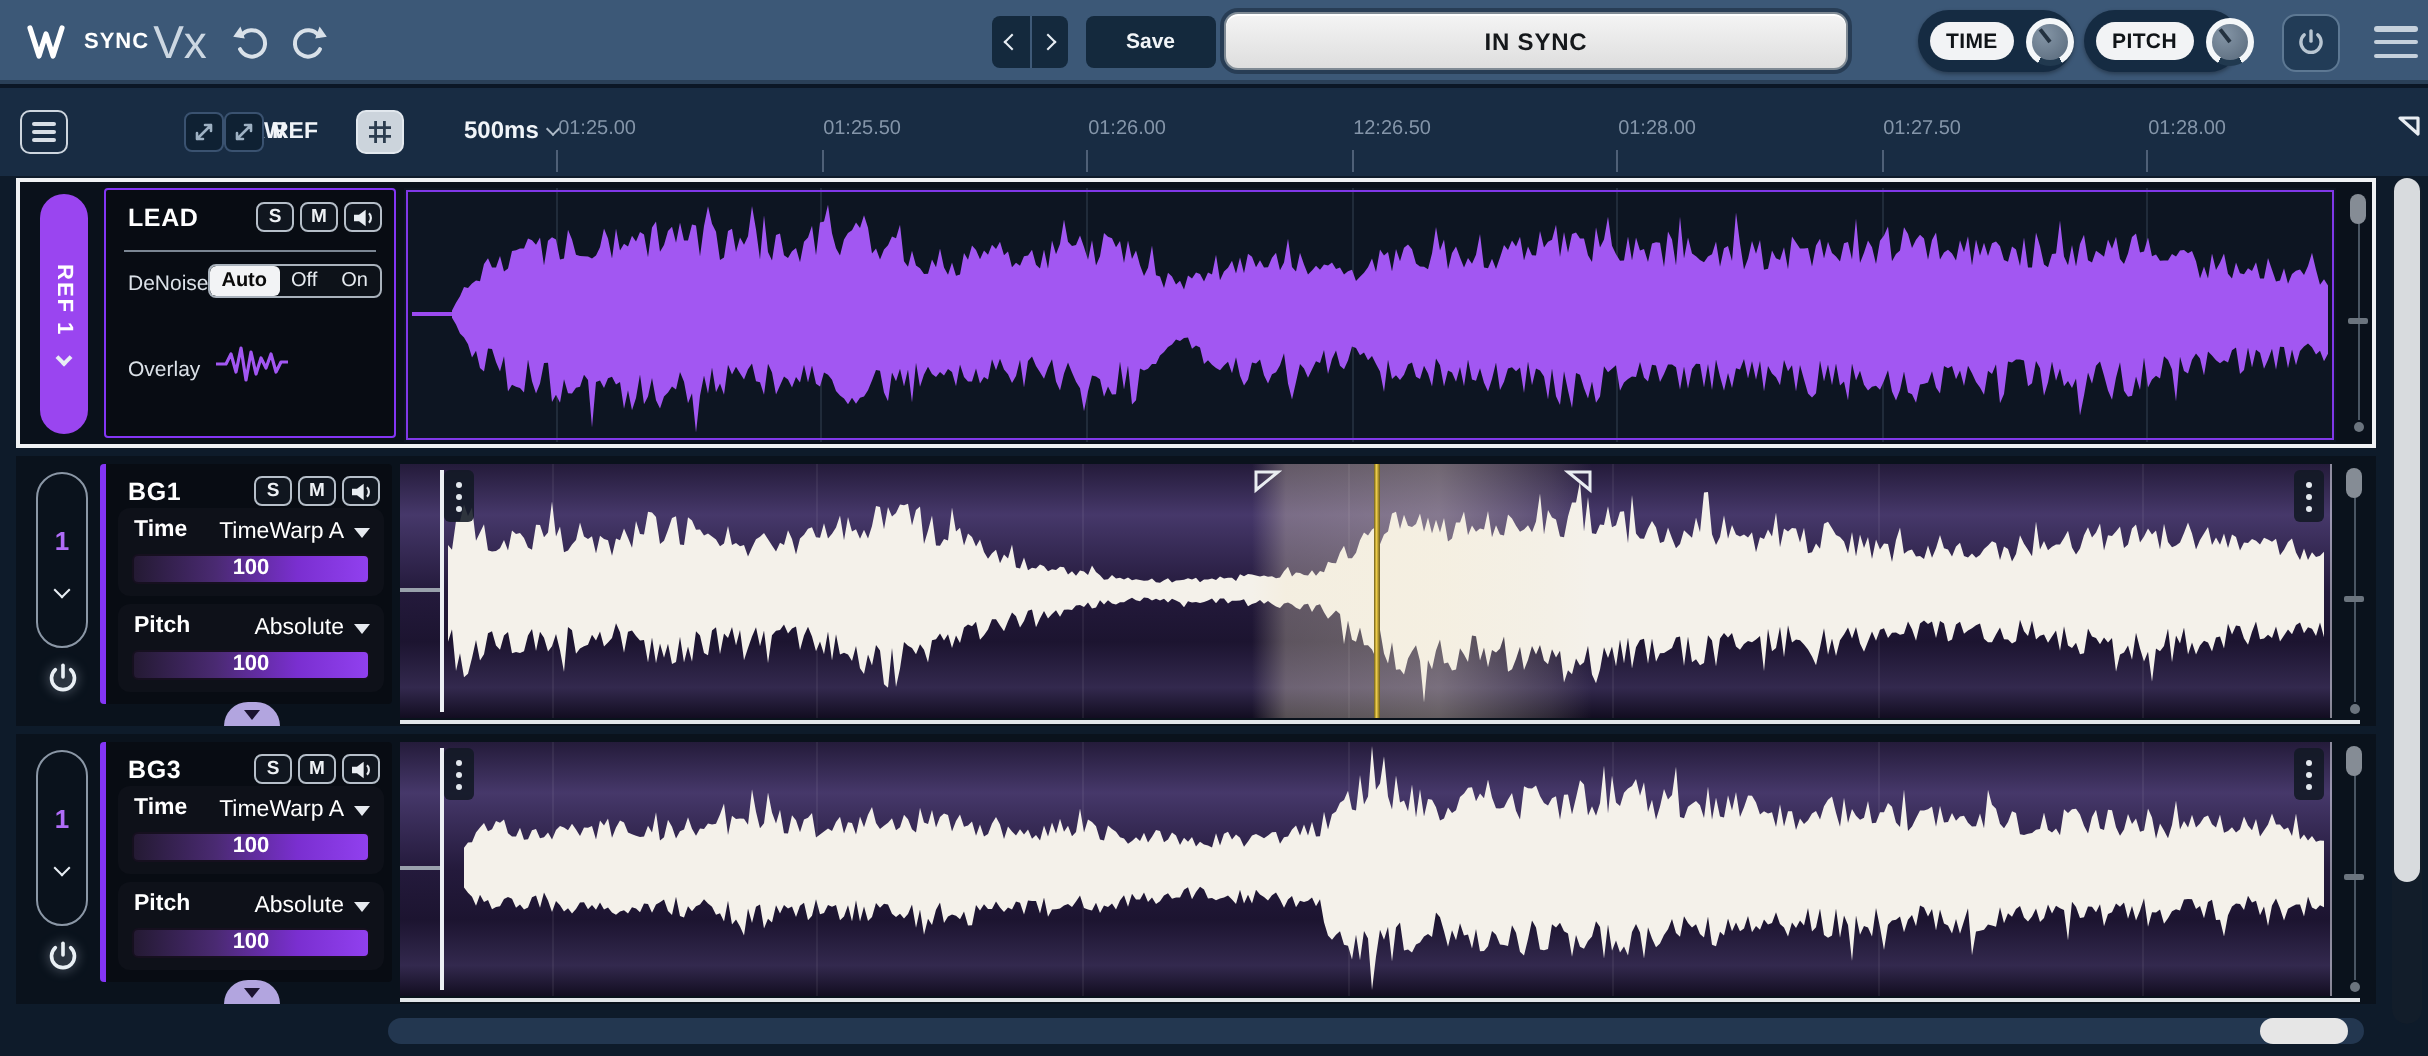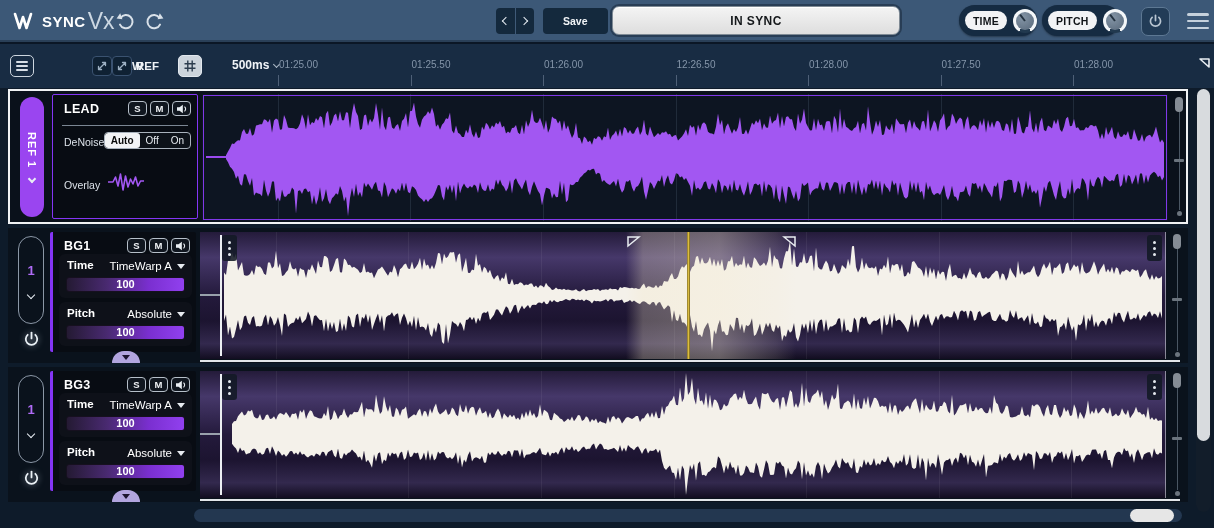--- a/index.html
+++ b/index.html
@@ -3,40 +3,40 @@
 <meta charset="utf-8">
 <style>
   html,body{margin:0;padding:0;background:#0e1b2a;}
   *{box-sizing:border-box;}
   .app{position:relative;width:1214px;height:528px;background:#0e1b2a;overflow:hidden;
        font-family:"Liberation Sans",sans-serif;color:#eef2f6;}
   
   .topbar{position:absolute;left:0;top:0;width:1214px;height:42px;
           background:linear-gradient(#40608000,#00000000),#3c5877;box-shadow:inset 0 -2px 0 rgba(10,20,32,.35);}
   .brand{position:absolute;left:12px;top:0;height:42px;display:flex;align-items:center;gap:6px;}
-  .brand-bold{font-size:15px;font-weight:bold;letter-spacing:.5px;color:#fff;}
+  .brand-bold{font-size:11px;font-weight:bold;letter-spacing:.5px;color:#fff;}
   .brand-light{font-size:23px;font-weight:400;color:#ccd7e2;margin-left:-4px;}
   .histbtn{position:absolute;top:12px;width:22px;height:18px;cursor:pointer;}
   .histbtn svg{display:block;}
   .flip{transform:scaleX(-1);}
   .preset-input{position:absolute;left:165px;top:8px;width:327px;height:26px;background:#12293e;
         border:1px solid #0c1e30;border-radius:4px;color:#f2f5f8;font-size:12px;padding:0 10px;outline:none;
         font-family:"Liberation Sans",sans-serif;}
   .navgroup{position:absolute;left:496px;top:8px;width:38px;height:26px;background:#14293d;border-radius:4px;
         display:flex;}
   .navcell{flex:1;display:flex;align-items:center;justify-content:center;cursor:pointer;}
   .navcell+.navcell{border-left:1px solid #3f5a78;}
   .chev{width:6px;height:6px;border-right:1.8px solid #e8eef4;border-bottom:1.8px solid #e8eef4;display:inline-block;}
   .chev-left{transform:rotate(135deg);margin-left:2px;}
   .chev-right{transform:rotate(-45deg);margin-right:2px;}
   .chev-down{transform:rotate(45deg);margin-top:-2px;}
   .savebtn{position:absolute;left:543px;top:8px;height:26px;padding:0 20px;background:#14293d;border:none;
         border-radius:4px;color:#f2f5f8;font-size:10.5px;font-weight:bold;cursor:pointer;
         font-family:"Liberation Sans",sans-serif;}
-  .syncbtn{position:absolute;left:612px;top:6px;width:288px;height:29px;border-radius:7px;
+  .syncbtn{position:absolute;left:612px;top:6px;width:312px;height:29px;border-radius:7px;
         background:linear-gradient(#f4f4f4,#dedede);border:1px solid #7f8a94;
         box-shadow:0 0 0 2px rgba(10,22,36,.4), inset 0 1px 0 #ffffff;
         display:flex;align-items:center;justify-content:center;cursor:pointer;}
   .syncbtn span{color:#15181b;font-size:12px;font-weight:bold;letter-spacing:.4px;}
   .knobgroup{position:absolute;top:5px;height:31px;background:#152b42;border-radius:16px;
         display:flex;align-items:center;padding:0 5px 0 6px;gap:6px;box-shadow:0 1px 2px rgba(0,0,0,.35);}
   .kg-time{left:959px;width:78px;}
   .kg-pitch{left:1042px;width:78px;}
   .pillbtn{height:19px;padding:0 8px;background:#f2f3f5;border-radius:10px;border:none;color:#101418;
         font-size:10.5px;font-weight:bold;display:flex;align-items:center;cursor:pointer;

